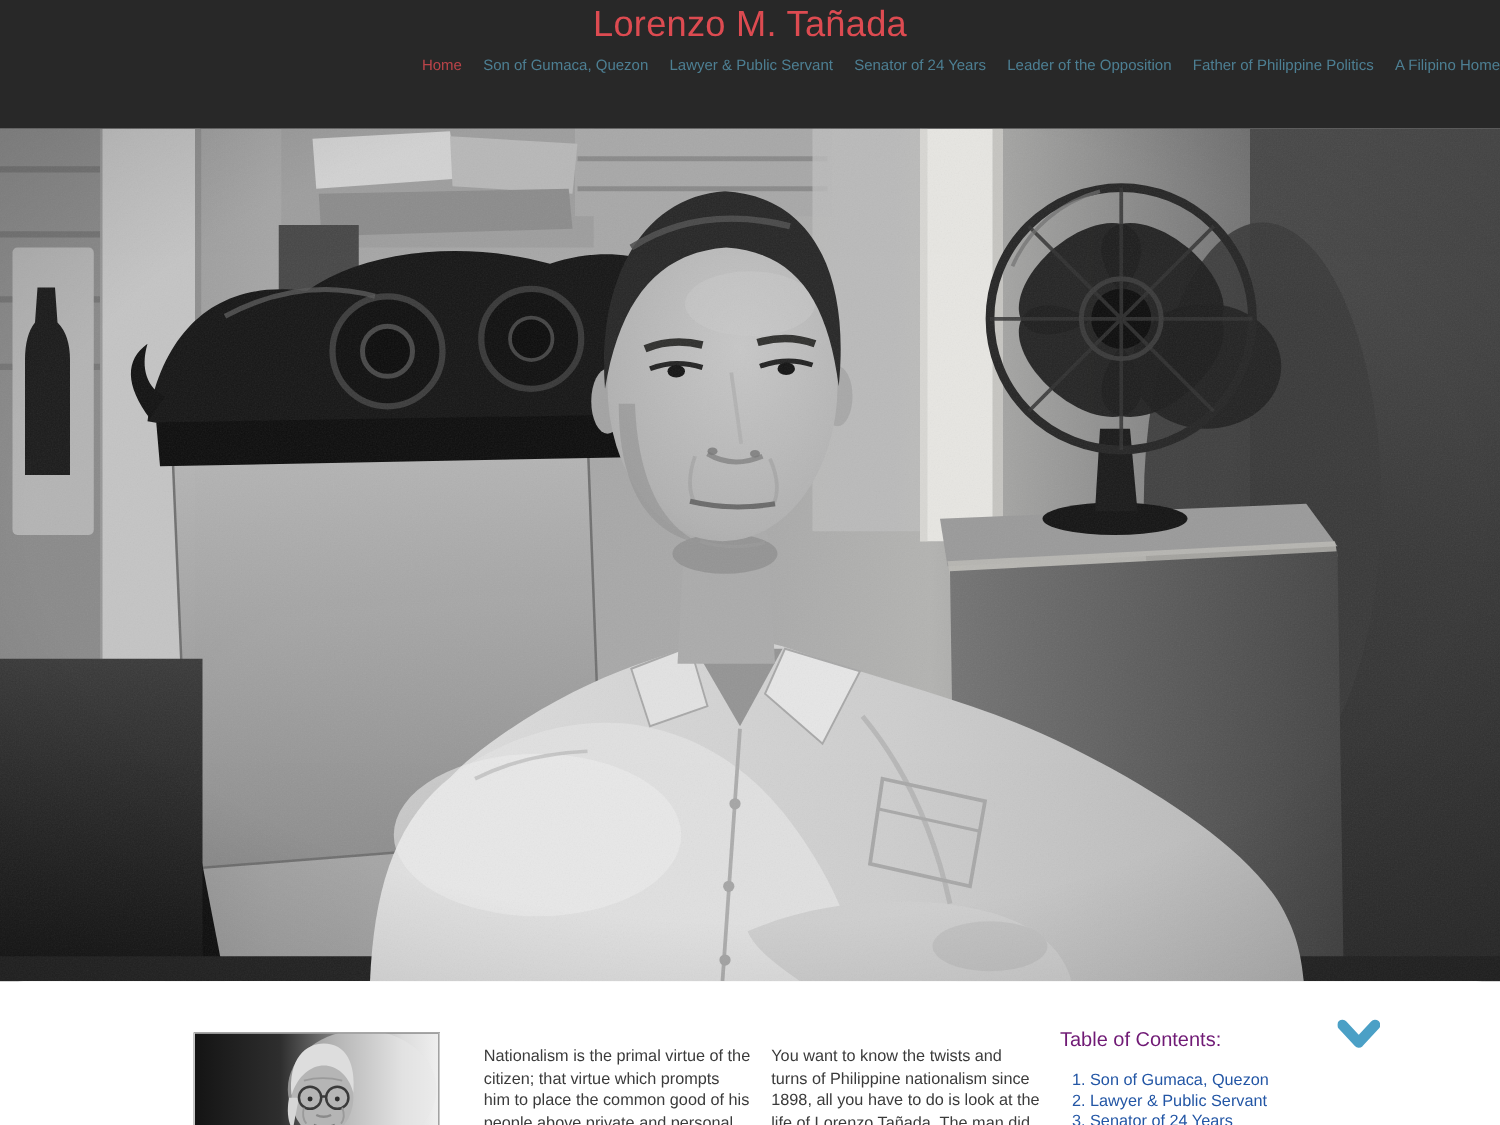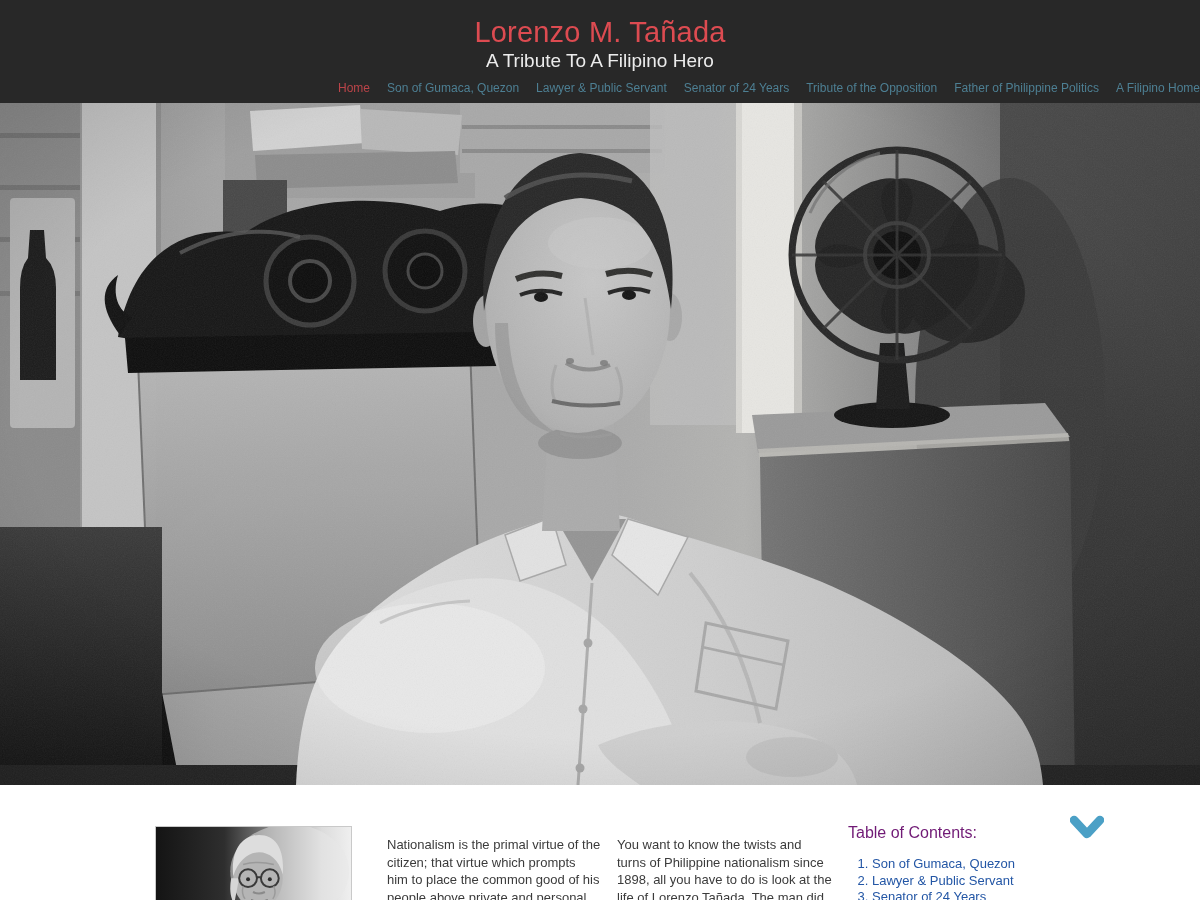--- a/index.html
+++ b/index.html
@@ -2,21 +2,21 @@
 <html><head>
 <meta charset="utf-8">
 <style>
   html,body{margin:0;padding:0;}
   body{
     width:1200px;height:900px;overflow:hidden;background:#fff;position:relative;
     font-family:"Liberation Sans","DejaVu Sans",sans-serif;
     -webkit-font-smoothing:antialiased;
   }
   
-  .site-header{height:103px;box-sizing:border-box;background:#282828;text-align:center;padding-top:16px;}
+  .site-header{height:103px;box-sizing:border-box;background:#282828;text-align:center;padding-top:4px;}
   .site-title{font-size:29px;line-height:32px;color:#dd4b51;font-weight:400;letter-spacing:.2px;}
   .site-subtitle{font-size:19px;line-height:22px;color:#ececec;font-weight:400;margin-top:2px;}
   .main-nav{margin-top:9px;display:flex;justify-content:flex-end;gap:17px;font-size:12px;line-height:14px;}
   .main-nav a{text-decoration:none;color:#4d7f93;}
   .main-nav a.active{color:#bb4449;}
   
   .hero{width:1200px;height:682px;display:block;}
   
   .bottom{position:relative;height:90px;background:#fff;border-radius:19px;}
   .inset-photo{position:absolute;left:155px;top:41px;width:197px;height:132px;border:1px solid #c9c9c9;box-sizing:border-box;background:#111;}
@@ -29,27 +29,26 @@
   .toc ol{margin:14px 0 0 0;padding-left:24px;font-size:13px;line-height:16.5px;color:#2356a5;}
   .toc ol li{margin:0;}
   .toc a{color:#2356a5;text-decoration:none;}
   .scroll-chevron{position:absolute;left:1070px;top:30px;width:34px;height:26px;cursor:pointer;}
 </style>
 </head>
 <body>
 
 <header class="site-header">
   <div class="site-title">Lorenzo M. Tañada</div>
-  <div class="site-subtitle">A Tribute To A Filipino Hero</div>
   <nav class="main-nav">
     <a href="#" class="active">Home</a>
     <a href="#">Son of Gumaca, Quezon</a>
     <a href="#">Lawyer &amp; Public Servant</a>
     <a href="#">Senator of 24 Years</a>
-    <a href="#">Tribute of the Opposition</a>
+    <a href="#">Leader of the Opposition</a>
     <a href="#">Father of Philippine Politics</a>
     <a href="#">A Filipino Home</a>
   </nav>
 </header>
 
 <svg class="hero" viewBox="0 0 1200 682" preserveAspectRatio="none" role="img">
   <defs>
     <linearGradient id="gWall" x1="0" y1="0" x2="1" y2="0">
       <stop offset="0" stop-color="#8f8f8f"></stop>
         <stop offset="0.18" stop-color="#a5a5a5"></stop>

